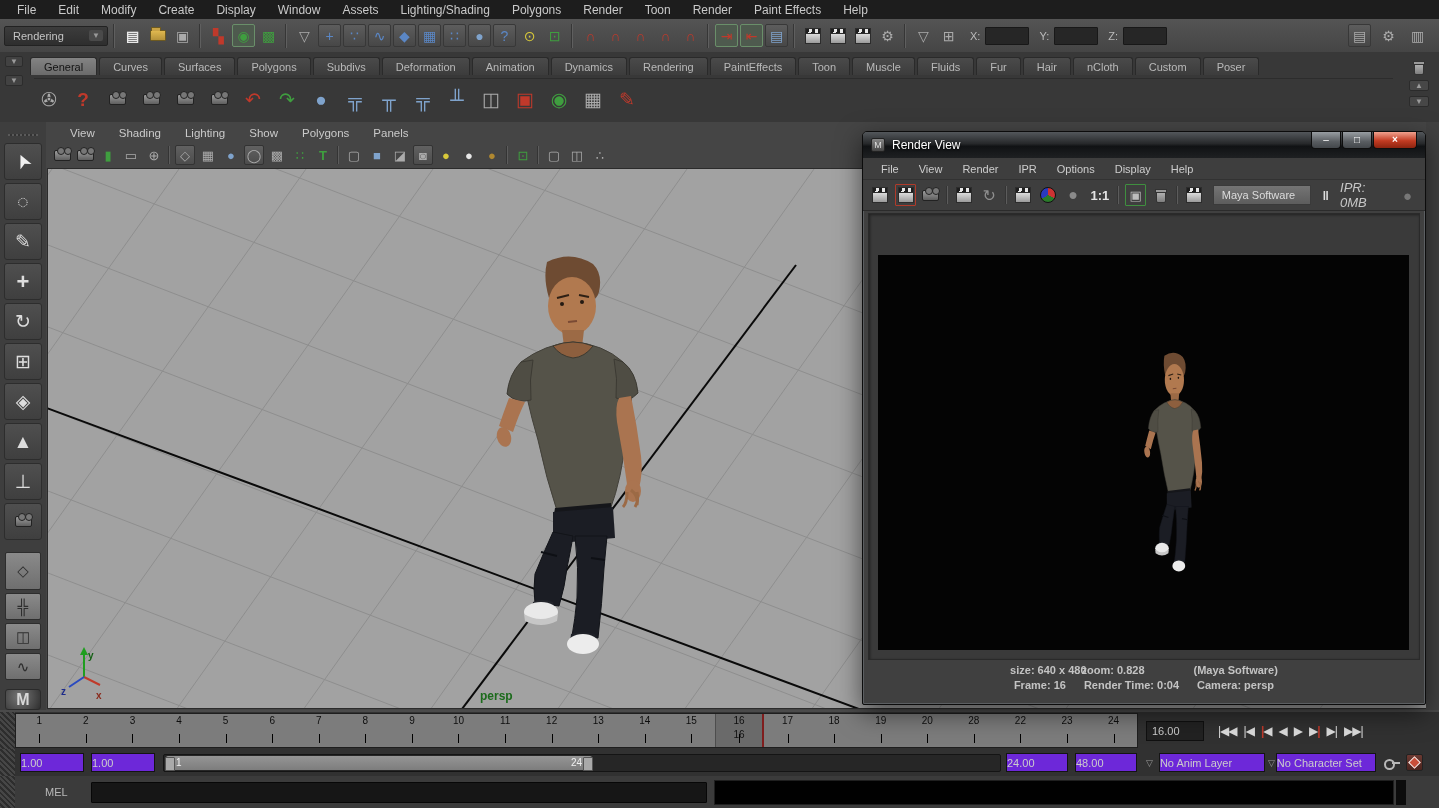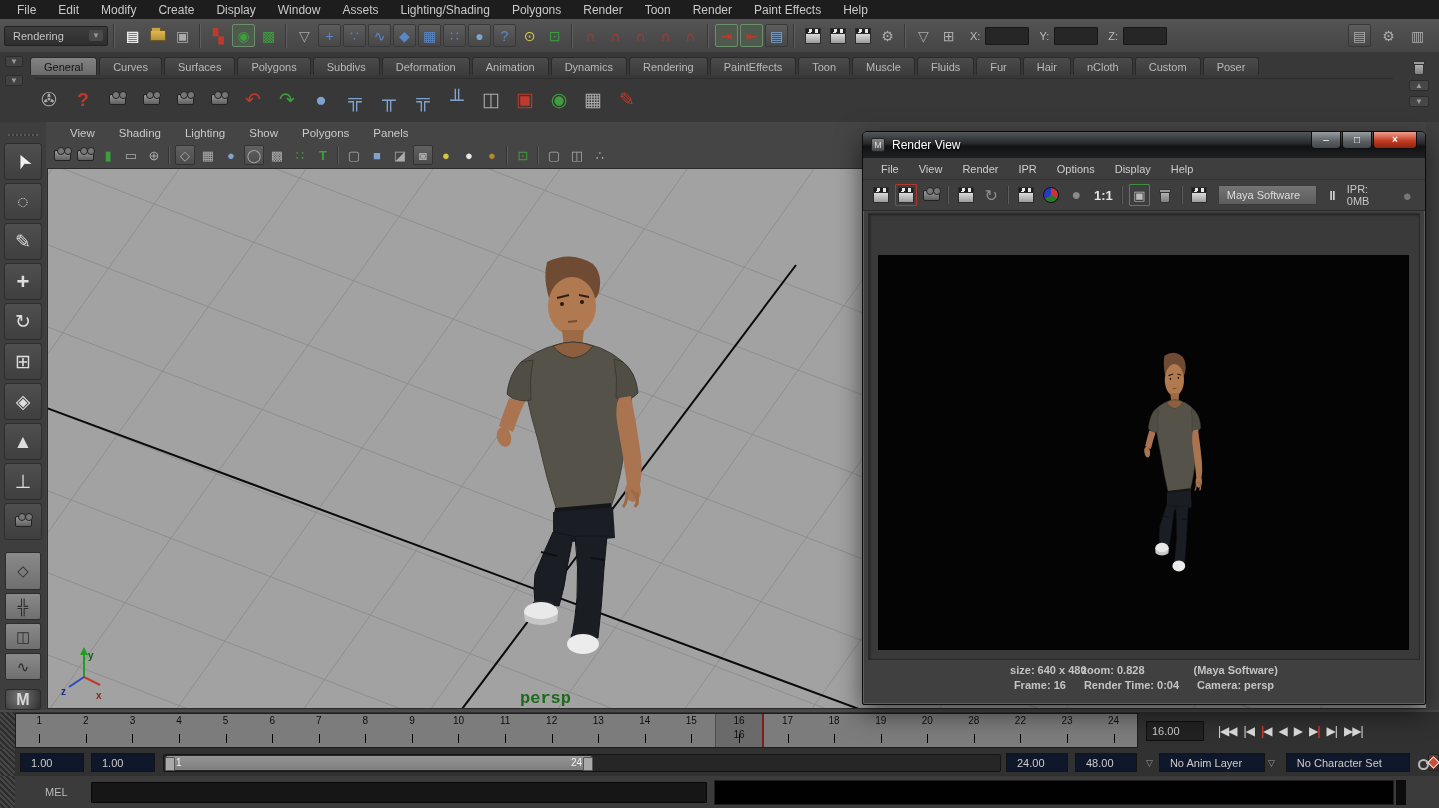--- a/index.html
+++ b/index.html
@@ -66,21 +66,21 @@
   
   .viewport { position:absolute; left:46px; top:122px; width:1393px; height:588px; background:#454545; z-index:1;}
   .vpmenus { height:21px; display:flex; align-items:center; padding-left:12px;}
   .vpmenus > span { padding:0 12px; font-size:11.5px; color:#cacaca;}
   .vpmenus .xend { margin-left:auto; padding-right:6px; color:#151515; font-weight:bold; font-size:11px;}
   .vpicons { height:24px; display:flex; align-items:center; gap:3px; padding-left:6px;}
   .vpicons .pi { width:20px; height:20px; display:flex; align-items:center; justify-content:center; font-size:13px;}
   .vpicons .pi.boxed { background:linear-gradient(#616161,#4c4c4c); border:1px solid #333; border-radius:2px;}
   .vsep { width:5px; height:18px; background:linear-gradient(90deg,transparent 1px,#343434 1px,#343434 2px,#5c5c5c 2px,#5c5c5c 3px,transparent 3px);}
   .vpcanvas { position:absolute; left:1px; top:46px; width:1391px; height:541px; background:#a2a2a2; overflow:hidden; border:1px solid #2b2b2b;}
-  .persplabel { position:absolute; left:472px; top:520px; color:#1c6b1c; font-weight:bold; font-size:17px;font-family:Liberation Mono, monospace;}
+  .persplabel { position:absolute; left:432px; top:520px; color:#1c6b1c; font-weight:bold; font-size:12px;}
   .vpchar, .gridsvg, .tripod { position:absolute; }
   .gridsvg { left:0; top:0; }
   .vpchar { left:413px; top:77px; }
   .tripod { left:12px; top:478px; }
 
   
   .renderwin { position:absolute; left:862px; top:131px; width:564px; height:574px; background:#404040; border:1px solid #0c0c0c; border-radius:5px 5px 2px 2px; box-shadow:0 8px 26px rgba(0,0,0,.55), inset 0 0 0 1px #5c5f62; z-index:50;}
   .rwtitle { height:26px; background:linear-gradient(#53575b,#26282a 45%,#101214 55%,#1e2022); border-radius:4px 4px 0 0; display:flex; align-items:center; padding:0 8px; color:#ffffff;}
   .rwico { width:14px; height:14px; background:linear-gradient(#888,#444); border:1px solid #222; border-radius:2px; margin-right:7px; font-size:9px; color:#ddd; display:flex; align-items:center; justify-content:center;}
   .rwtitle .t { font-size:12px; text-shadow:0 1px 2px #000;}
@@ -88,21 +88,21 @@
   .wbtn { width:30px; height:17px; border:1px solid #0e0e0e; border-top:none; border-radius:0 0 4px 4px; background:linear-gradient(#989da2,#595d61 60%,#43474b); color:#fff; font-size:10px; display:flex; align-items:center; justify-content:center; line-height:10px;}
   .wbtn.close { width:44px; background:linear-gradient(#f0a18e,#c23b22 55%,#8d2410); font-weight:bold;}
   .rwmenus { height:22px; display:flex; align-items:center; padding-left:8px; background:#3e3e3e; border-bottom:1px solid #323232;}
   .rwmenus > span { padding:0 10px; font-size:11px; color:#cdcdcd;}
   .rwtools { height:31px; display:flex; align-items:center; padding:0 7px; gap:4px; background:#3e3e3e; border-bottom:1px solid #2b2b2b;}
   .rwtools .ri { width:22px; height:22px; display:flex; align-items:center; justify-content:center; font-size:13px; color:#bdbdbd;}
   .rwtools .ri.redbox { border:1px solid #b03a2a; border-radius:1px;}
   .rwtools .ri.greenbox { border:1px solid #3f8f3f; border-radius:1px;}
   .ratio { font-size:13px; font-weight:bold; color:#e3e3e3; padding:0 3px;}
   .rsel { width:102px; height:20px; background:linear-gradient(#747474,#5d5d5d); border:1px solid #3a3a3a; color:#dcdcdc; font-size:11px; display:flex; align-items:center; padding-left:8px; margin-left:4px;}
-  .iprmem { font-size:11px; color:#c7c7c7; margin-left:6px;}
+  .iprmem { font-size:13px; color:#c7c7c7; margin-left:6px;font-style:italic;}
   .pauseg { font-size:13px; font-weight:bold; color:#dedede; letter-spacing:1px; margin-left:8px;}
   .rwregion { position:absolute; left:5px; top:81px; width:552px; height:447px; background:#3a3a3a; border:1px solid #2a2a2a; box-shadow:inset 1px 1px 3px rgba(0,0,0,.45);}
   .rwcanvas { position:absolute; left:9px; top:41px; width:531px; height:395px; background:#040404; overflow:hidden;}
   .rwstatus { position:absolute; left:0; width:100%; top:531px; text-align:center; font-weight:bold; font-size:11px; color:#c3c3c3;}
   .rwstatus div { line-height:15px;}
   .rwstatus span { margin:0 9px;}
 
   .rightstrip { position:absolute; left:1426px; top:122px; width:13px; height:588px; background:#414141; z-index:2;}
 
   
@@ -114,21 +114,21 @@
   .cell.cur { background:#6a6a6a; border-left:1px solid #4d4d4d; border-right:2px solid #7f1d1d;}
   .cell .sub { display:block; font-size:10px; color:#101010; margin-top:3px;}
   .tfield { width:58px; height:20px; background:#222; border:1px solid #101010; color:#ccc; font-size:11px; display:flex; align-items:center; padding-left:5px; margin-left:8px; flex:none;}
   .pbbar { display:flex; align-items:center; gap:7px; margin-left:14px;}
   .pb { color:#dcdcdc; font-size:12px; letter-spacing:-1px; white-space:nowrap;}
   .pb .red { color:#c0392b; font-style:normal; font-weight:bold;}
 
   
   .rangerow { position:absolute; left:0; top:749px; width:1439px; height:27px; background:#313131; display:flex; align-items:center; z-index:5;}
   .rangerow .grip { height:100%;}
-  .rfld { height:19px; background:#0f172a; border:1px solid #141414; color:#ccc; font-size:11px; display:flex; align-items:center; padding-left:10px; flex:none;}
+  .rfld { height:19px; background:#6d28d9; border:1px solid #141414; color:#ccc; font-size:11px; display:flex; align-items:center; padding-left:0; flex:none;}
   .groove { position:relative; width:838px; height:18px; background:#262626; border:1px solid #141414; border-radius:2px; margin-left:8px; flex:none;}
   .rangebar { position:absolute; left:2px; top:1px; width:426px; height:14px; background:linear-gradient(#959595,#7d7d7d); border-radius:2px; display:flex; align-items:center; justify-content:space-between; color:#f0f0f0; font-size:10px; padding:0 10px;}
   .rangebar::before, .rangebar::after { content:""; position:absolute; top:1px; width:8px; height:12px; background:#a9a9a9; border:1px solid #555; border-radius:1px;}
   .rangebar::before { left:-1px;} .rangebar::after { right:-1px;}
   .tri { color:#9a9a9a; font-size:9px; margin-left:9px;}
 
   
   .commandrow { position:absolute; left:0; top:776px; width:1439px; height:32px; background:#3b3b3b; display:flex; align-items:center; z-index:5;}
   .mel { margin-left:30px; width:34px; font-size:11px; color:#b9b9b9;}
   .melinput { margin-left:12px; width:616px; height:21px; background:#161616; border:1px solid #070707; border-radius:1px;}
@@ -553,21 +553,21 @@
     <div class="rangebar">
       <span>1</span>
       <span>24</span>
     </div>
   </div>
   <span class="rfld" style="width:62px;margin-left:5px">24.00</span>
   <span class="rfld" style="width:62px;margin-left:7px">48.00</span>
   <span class="tri">▽</span>
   <span class="rfld" style="width:106px;margin-left:6px">No Anim Layer</span>
   <span class="tri" style="margin-left:3px">▽</span>
-  <span class="rfld" style="width:124px;margin-left:11px">No Character Set</span>
+  <span class="rfld" style="width:100px;margin-left:1px">No Character Set</span>
   <i class="keyicon" style="margin-left:8px"></i>
   <i class="autokey" style="margin-left:6px"></i>
 </div>
 
 <div class="commandrow">
   <div class="grip"></div>
   <span class="mel">MEL</span>
   <div class="melinput"></div>
   <div class="melresult"></div>
   <div class="endbox"></div>

